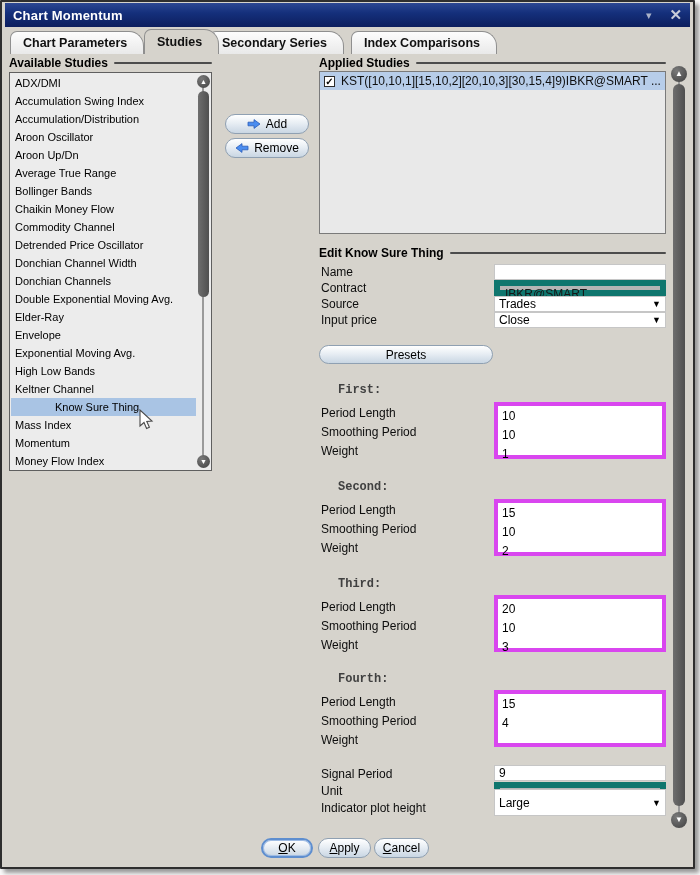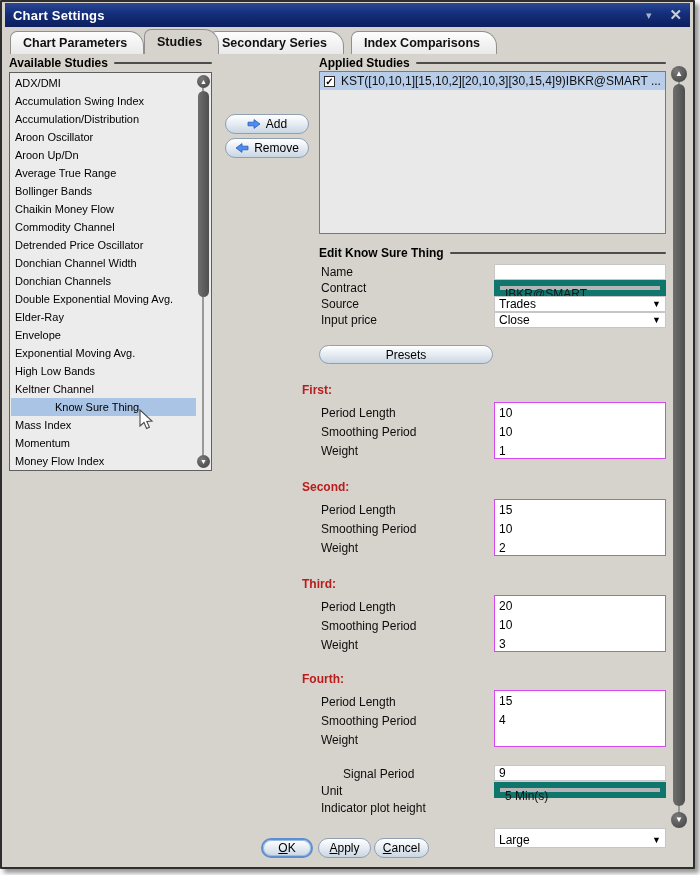--- a/index.html
+++ b/index.html
@@ -97,42 +97,42 @@
   .field { position:absolute; left:489px; width:172px; height:16px; font-size:12px; }
   .f-input { background:#fff; border:1px solid #c6c6c6; width:100%; height:100%; font:12px "Liberation Sans",sans-serif; padding:0 4px; outline:none; }
   .f-disabled { background:#b5b5b5; color:#151515; line-height:16px; padding:0 5px; border:6px solid #0f766e; }
   .f-drop { background:#fff; border:1px solid #c6c6c6; line-height:14px; padding:0 4px; display:flex; align-items:center; }
   .f-drop .dval { flex:1; }
   .f-drop .dcaret { font-size:9px; color:#000; }
 
   .btn-presets { position:absolute; left:314px; top:291px; width:174px; height:19px; }
 
   
-  .ptitle { position:absolute; left:297px; font-size:12px; font-weight:bold; color:#b91c1c; }
-  .pblock { position:absolute; left:489px; width:172px; height:57px; background:#fff; border:1px solid #d946ef; }
+  .ptitle { position:absolute; left:333px; font-size:12px; font-weight:bold; color:#404040;font-family:Liberation Mono, monospace; }
+  .pblock { position:absolute; left:489px; width:172px; height:57px; background:#fff; border:4px solid #d946ef; }
   .pblock input { display:block; width:100%; height:19px; border:none; background:transparent; font:12px "Liberation Sans",sans-serif; padding:0 4px; outline:none; }
 
   
   .footbtn { position:absolute; top:784px; height:20px; }
   .btn-label { display:block; }
   .btn-label::first-letter { text-decoration:underline; }
   .btn-ok { left:256px; width:52px; border:2px solid #5e8ecf; box-shadow:0 0 0 1px #9fbce4 inset; }
   .btn-apply { left:313px; width:53px; }
   .btn-cancel { left:369px; width:55px; }
 
   .cursor-svg { position:absolute; left:133px; top:355px; width:17px; height:23px; z-index:5; pointer-events:none; }
 </style>
 </head>
 <body>
 
 <div class="stage">
 <div class="window">
 
   <div class="titlebar">
-    <span class="title">Chart Settings</span>
+    <span class="title">Chart Momentum</span>
     <span class="spacer"></span>
     <span class="tb-caret">▾</span>
     <span class="tb-close">✕</span>
   </div>
 
   <div class="tabbar">
     <div class="tab" style="left:5px;">Chart Parameters</div>
     <div class="tab active" style="left:139px;">Studies</div>
     <div class="tab" style="left:204px;">Secondary Series</div>
     <div class="tab" style="left:346px;">Index Comparisons</div>
@@ -267,30 +267,30 @@
 
     <div class="ptitle" style="top:618px;">Fourth:</div>
     <div class="frow-label" style="top:641px;">Period Length</div>
     <div class="frow-label" style="top:660px;">Smoothing Period</div>
     <div class="frow-label" style="top:679px;">Weight</div>
     <div class="pblock" style="top:636px;">
       <input value="15" style="">
       <input value="4" style="">
     </div>
 
-    <div class="frow-label" style="top:713px;margin-left:22px;">Signal Period</div>
+    <div class="frow-label" style="top:713px;">Signal Period</div>
     <div class="field" style="top:711px;">
       <input class="f-input" value="9" style="">
     </div>
 
     <div class="frow-label" style="top:730px;">Unit</div>
     <div class="field f-disabled" style="top:728px;">5 Min(s)</div>
 
     <div class="frow-label" style="top:747px;">Indicator plot height</div>
-    <div class="field f-drop" style="top:774px; height:20px;align-items:flex-end;">
+    <div class="field f-drop" style="top:735px; height:27px;">
       <span class="dval">Large</span>
       <span class="dcaret">▼</span>
     </div>
 
     <div class="pillbtn footbtn btn-ok">
       <span class="btn-label">OK</span>
     </div>
     <div class="pillbtn footbtn btn-apply">
       <span class="btn-label">Apply</span>
     </div>

